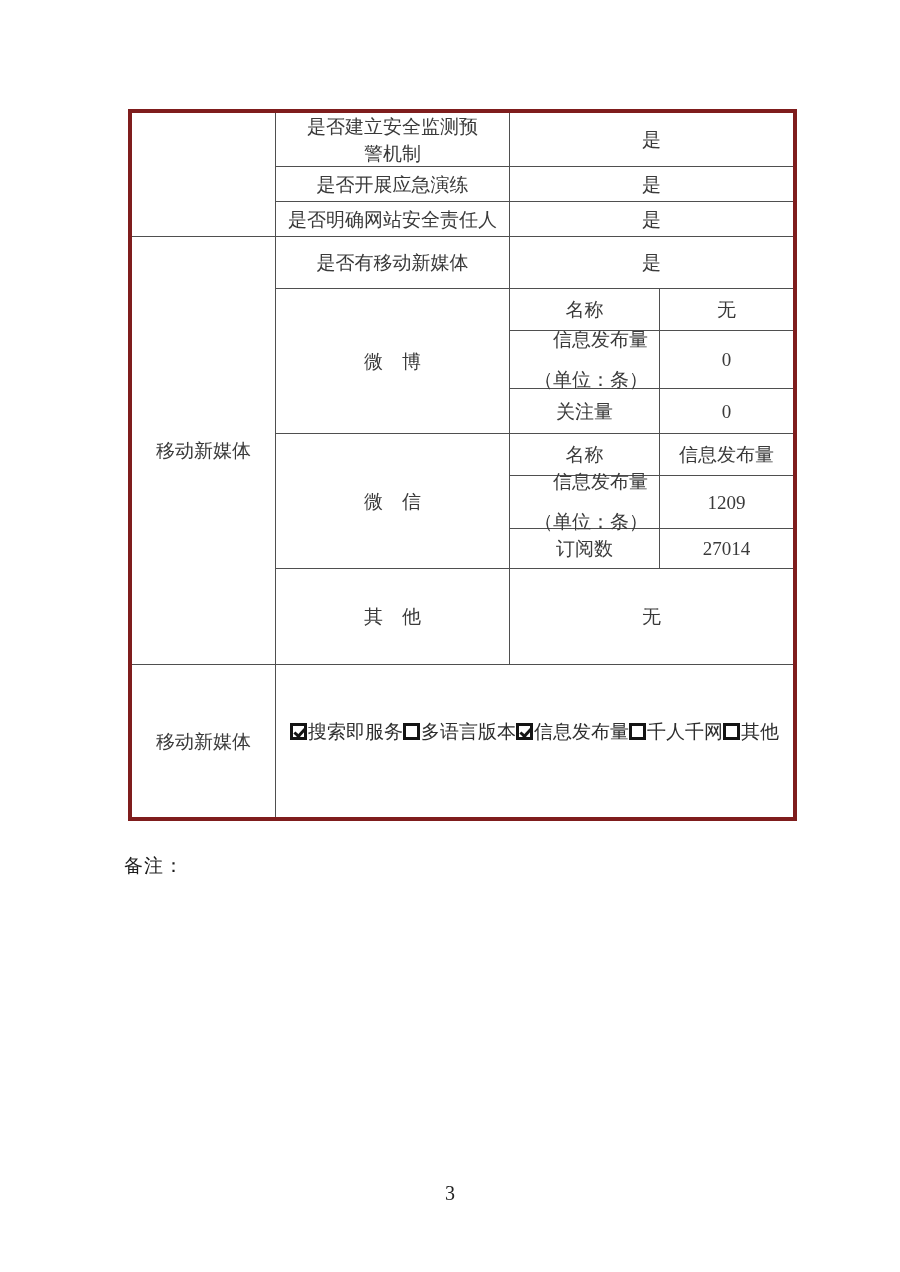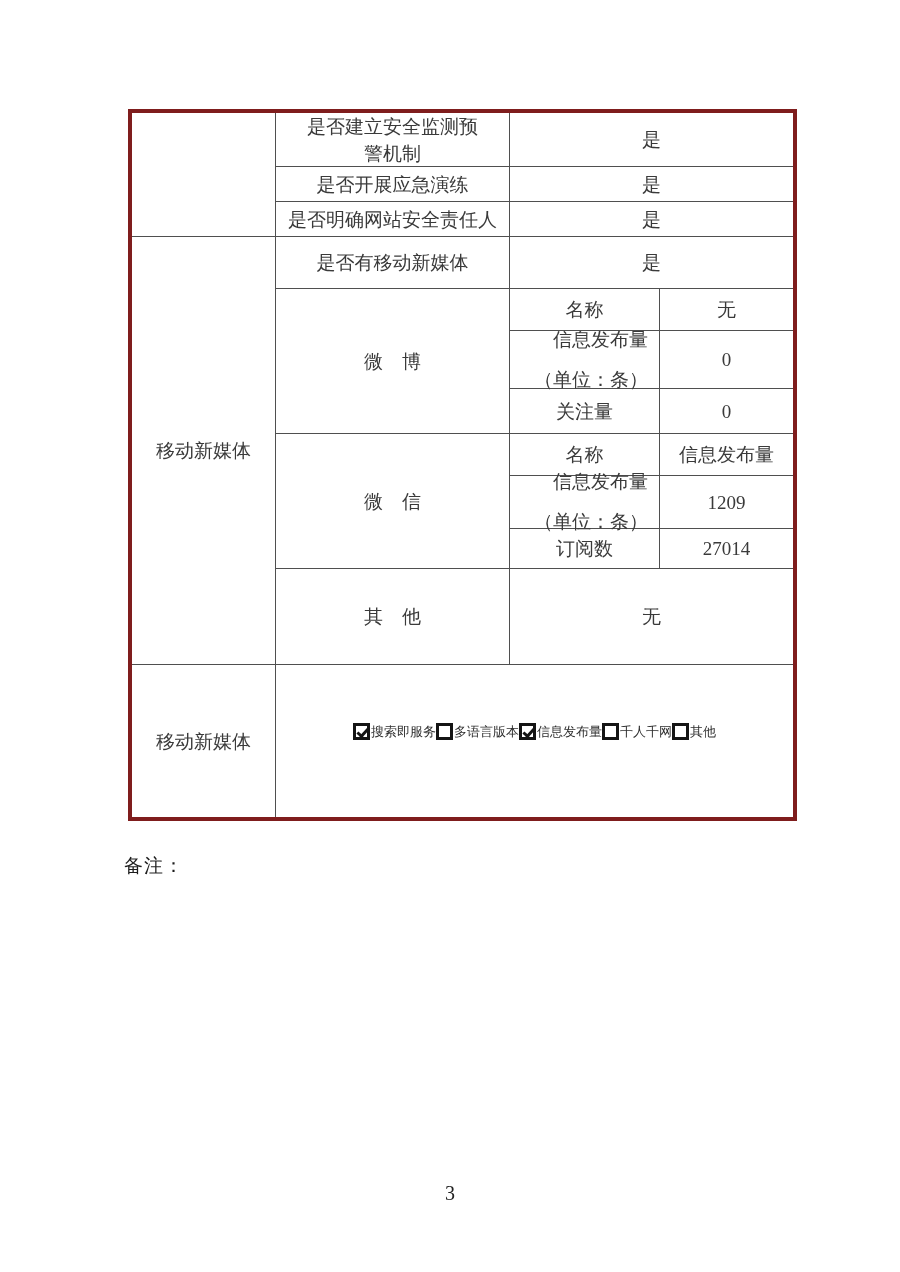--- a/index.html
+++ b/index.html
@@ -68,21 +68,21 @@
     margin-right:1px;
   }
   .cb.checked::after {
     content:"";
     position:absolute; left:1px; top:2px;
     width:9px; height:4px;
     border-left:3px solid #141414;
     border-bottom:3px solid #141414;
     transform:rotate(-48deg);
   }
-  .cb-label { font-size:13px; color:#2e2e2e; }
+  .cb-label { font-size:19px; color:#2e2e2e; }
   .remarks {
     position:absolute; left:124px; top:853px;
     font-size:19px; font-weight:normal; color:#1c1c1c;
     letter-spacing:1px;
   }
   .page-num {
     position:absolute; left:0; top:1182px; width:100%;
     text-align:center; font-size:20px; color:#222;
   }
 </style>

